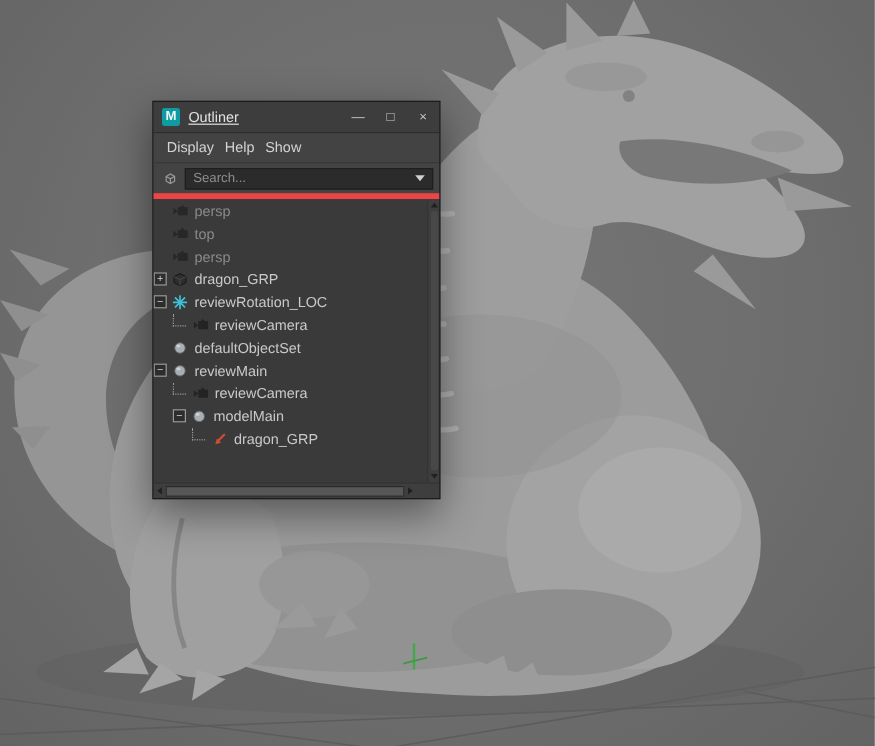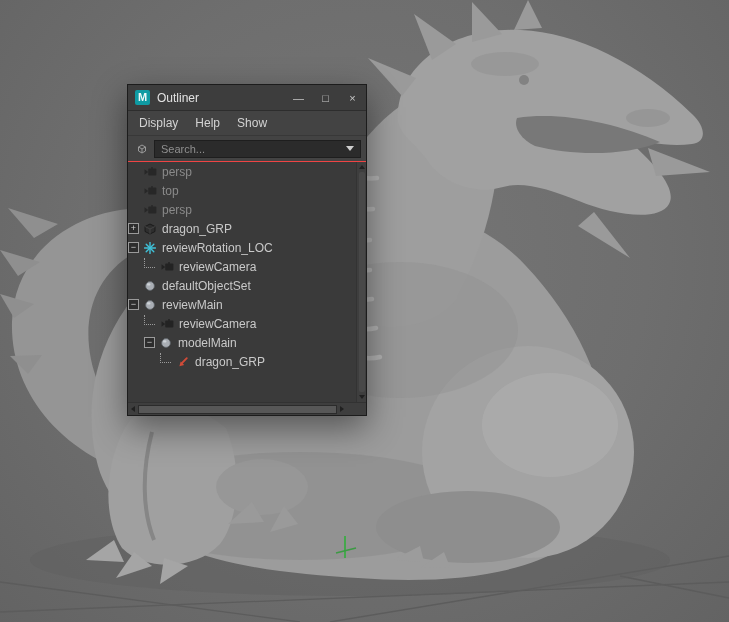--- a/index.html
+++ b/index.html
@@ -17,27 +17,27 @@
     position:absolute;left:127px;top:84px;width:240px;height:332px;
     background:#3a3a3a;border:1px solid #1c1c1c;
     box-shadow:0 12px 32px rgba(0,0,0,.45);
     display:flex;flex-direction:column;box-sizing:border-box;
     font-size:12px;color:#c9c9c9;
   }
   .titlebar{height:25px;flex:none;background:#3d3d3d;border-bottom:1px solid #2d2d2d;
     display:flex;align-items:center;padding-left:7px;}
   .maya-icon{width:15px;height:15px;flex:none;background:#0f9ba3;color:#eef8f8;
     font-weight:bold;font-size:11px;line-height:15px;text-align:center;border-radius:2px;margin-right:7px;}
-  .title{font-size:12px;color:#e2e2e2;}
+  .title{font-size:12px;color:#e2e2e2;text-decoration:underline;}
   .win-buttons{margin-left:auto;display:flex;height:100%;}
   .win-btn{width:27px;display:flex;align-items:center;justify-content:center;color:#c8c8c8;font-size:11px;}
   .menubar{height:24px;flex:none;background:#434343;border-bottom:1px solid #383838;
-    display:flex;align-items:center;padding:0 11px;gap:17px;color:#d3d3d3;}
+    display:flex;align-items:center;padding:0 11px;gap:9px;color:#d3d3d3;}
   .menu-item{cursor:default;}
-  .searchrow{height:25px;flex:none;background:#434343;border-bottom:1px solid #ef4444;
+  .searchrow{height:25px;flex:none;background:#434343;border-bottom:5px solid #ef4444;
     display:flex;align-items:center;padding:0 5px;}
   .cube{display:flex;margin:0 5px 0 2px;flex:none;}
   .searchfield{flex:1;height:16px;background:#2b2b2b;border:1px solid #1e1e1e;
     display:flex;align-items:center;padding:0 6px;color:#8f8f8f;font-size:11px;}
   .tri{width:0;height:0;display:inline-block;}
   .tri-down-lt{border-left:4px solid transparent;border-right:4px solid transparent;border-top:5px solid #cfcfcf;}
   .tri-up-dk{border-left:3px solid transparent;border-right:3px solid transparent;border-bottom:4px solid #202020;}
   .tri-down-dk{border-left:3px solid transparent;border-right:3px solid transparent;border-top:4px solid #202020;}
   .tri-left-dk{border-top:3px solid transparent;border-bottom:3px solid transparent;border-right:4px solid #202020;}
   .tri-right-dk{border-top:3px solid transparent;border-bottom:3px solid transparent;border-left:4px solid #202020;}

